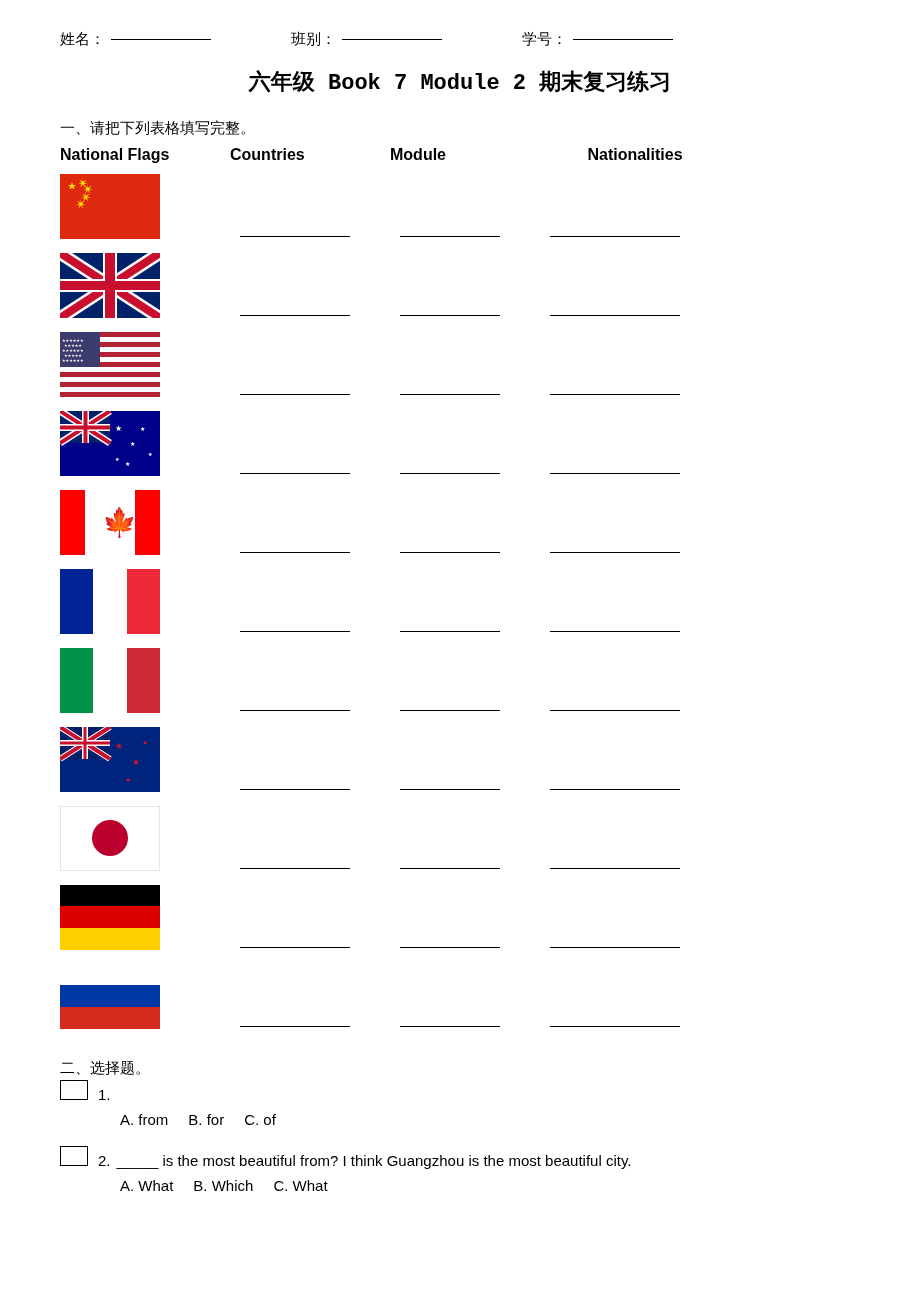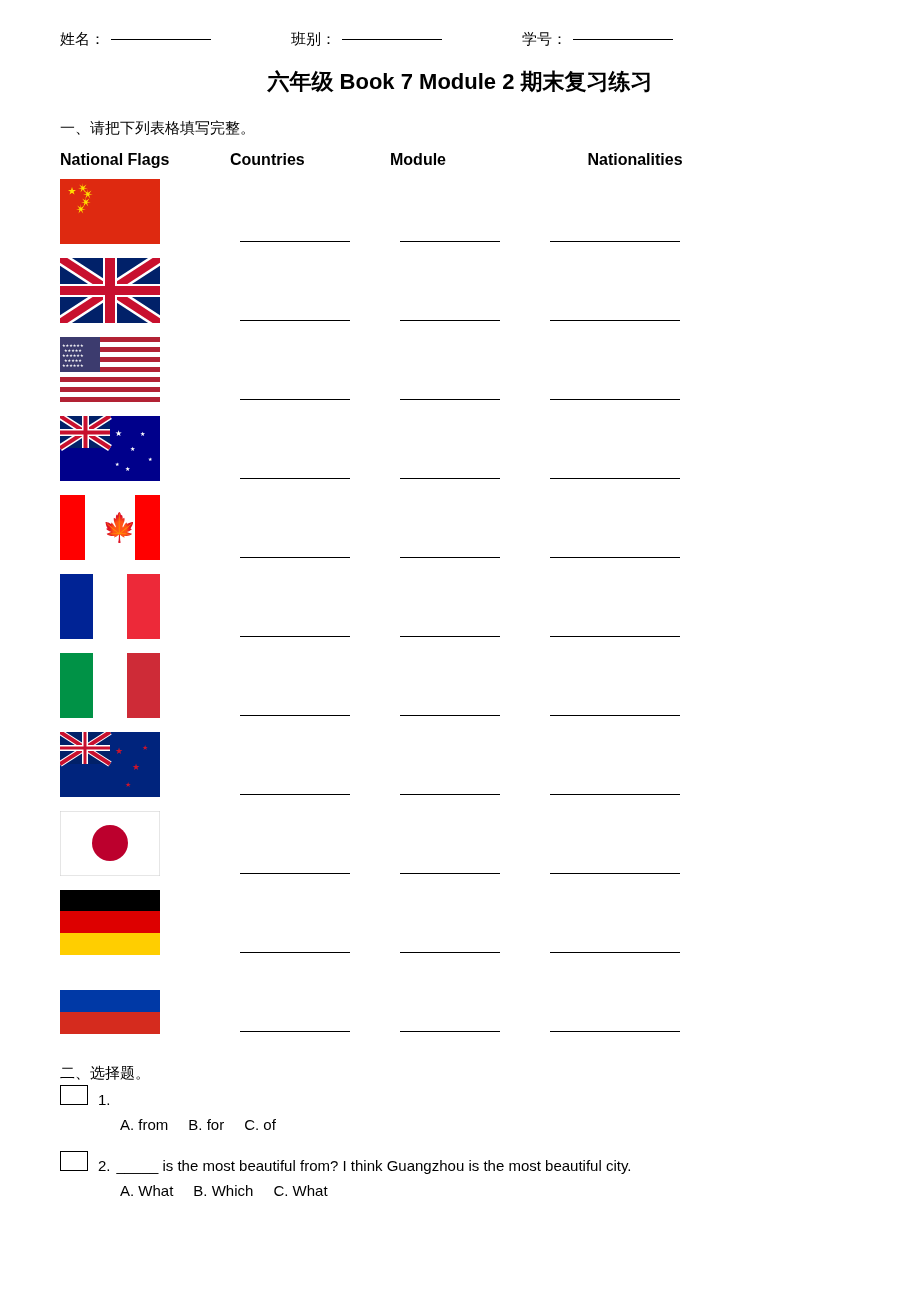--- a/index.html
+++ b/index.html
@@ -26,44 +26,43 @@
     .header-underline {
       display: inline-block;
       width: 100px;
       border-bottom: 1px solid #000;
     }
     .main-title {
       text-align: center;
       font-size: 22px;
       font-weight: bold;
       margin-bottom: 22px;
-      font-family: Liberation Sans, sans-serif;
+      font-family: Liberation Mono, monospace;
     }
     .section-title {
       font-size: 15px;
-      margin-bottom: 1px;
+      margin-bottom: 8px;
     }
     .table-section {
       margin-bottom: 30px;
     }
     .table-header {
       display: flex;
       align-items: center;
       margin-bottom: 10px;
       padding-left: 0;
     }
     .col-flag { width: 160px; }
     .col-countries { width: 160px; text-align: left; padding-left: 10px; }
     .col-capital { width: 150px; text-align: left; padding-left: 10px; }
     .col-nationalities { width: 200px; text-align: center; padding-left: 10px; }
     .col-header {
       font-weight: bold;
       font-size: 16px;
       font-family: Arial, sans-serif;
-      margin-top: 12px;
     }
     .flag-row {
       display: flex;
       align-items: flex-end;
       margin-bottom: 14px;
     }
     .flag-cell {
       width: 160px;
       display: flex;
       justify-content: flex-start;

